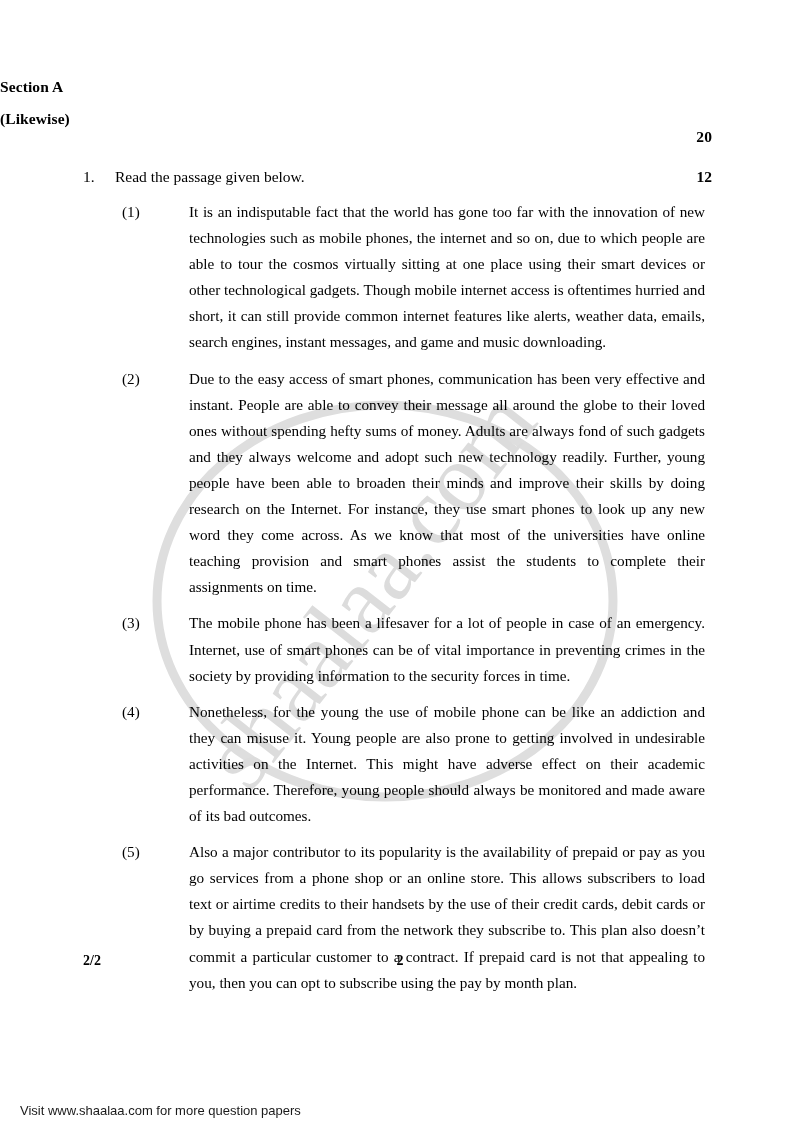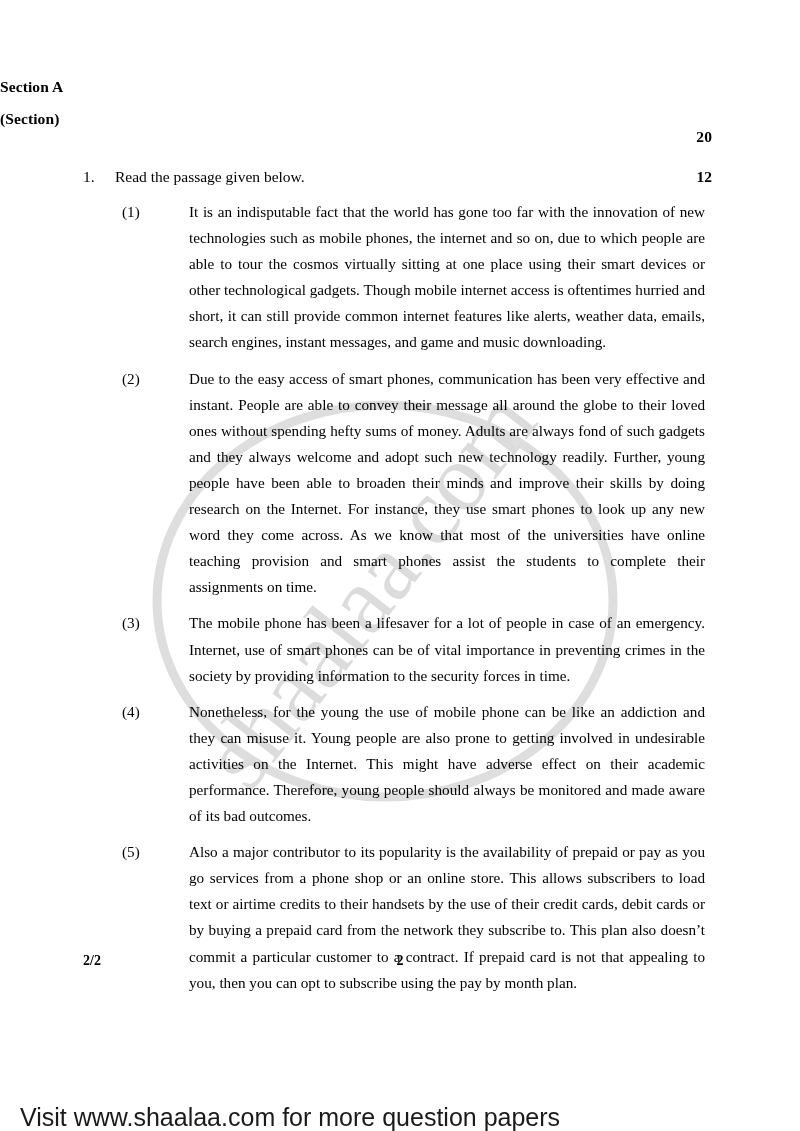--- a/index.html
+++ b/index.html
@@ -148,21 +148,21 @@
     top: 1010px;
     width: 800px;
     height: 121px;
     background: #ffffff;
   }
   .banner-text {
     position: absolute;
     left: 20px;
     top: 93px;
     font-family: "Liberation Sans", "DejaVu Sans", sans-serif;
-    font-size: 25px;
+    font-size: 13px;
     color: #1a1a1a;
     white-space: nowrap;
   }
 </style>
 </head>
 <body>
 
 <div class="page-sheet">
 
   <div class="watermark">
@@ -172,21 +172,21 @@
     </svg>
   </div>
 
   <div class="content">
 
     <div class="head-block">
       <div class="head-line">
         <span class="center-txt">Section A</span>
       </div>
       <div class="head-line">
-        <span class="center-txt">(Section)</span>
+        <span class="center-txt">(Likewise)</span>
         <span class="marks">20</span>
       </div>
     </div>
 
     <div class="q-row">
       <span class="q-num">1.</span>
       <span class="q-text">Read the passage given below.</span>
       <span class="q-marks">12</span>
     </div>
 

